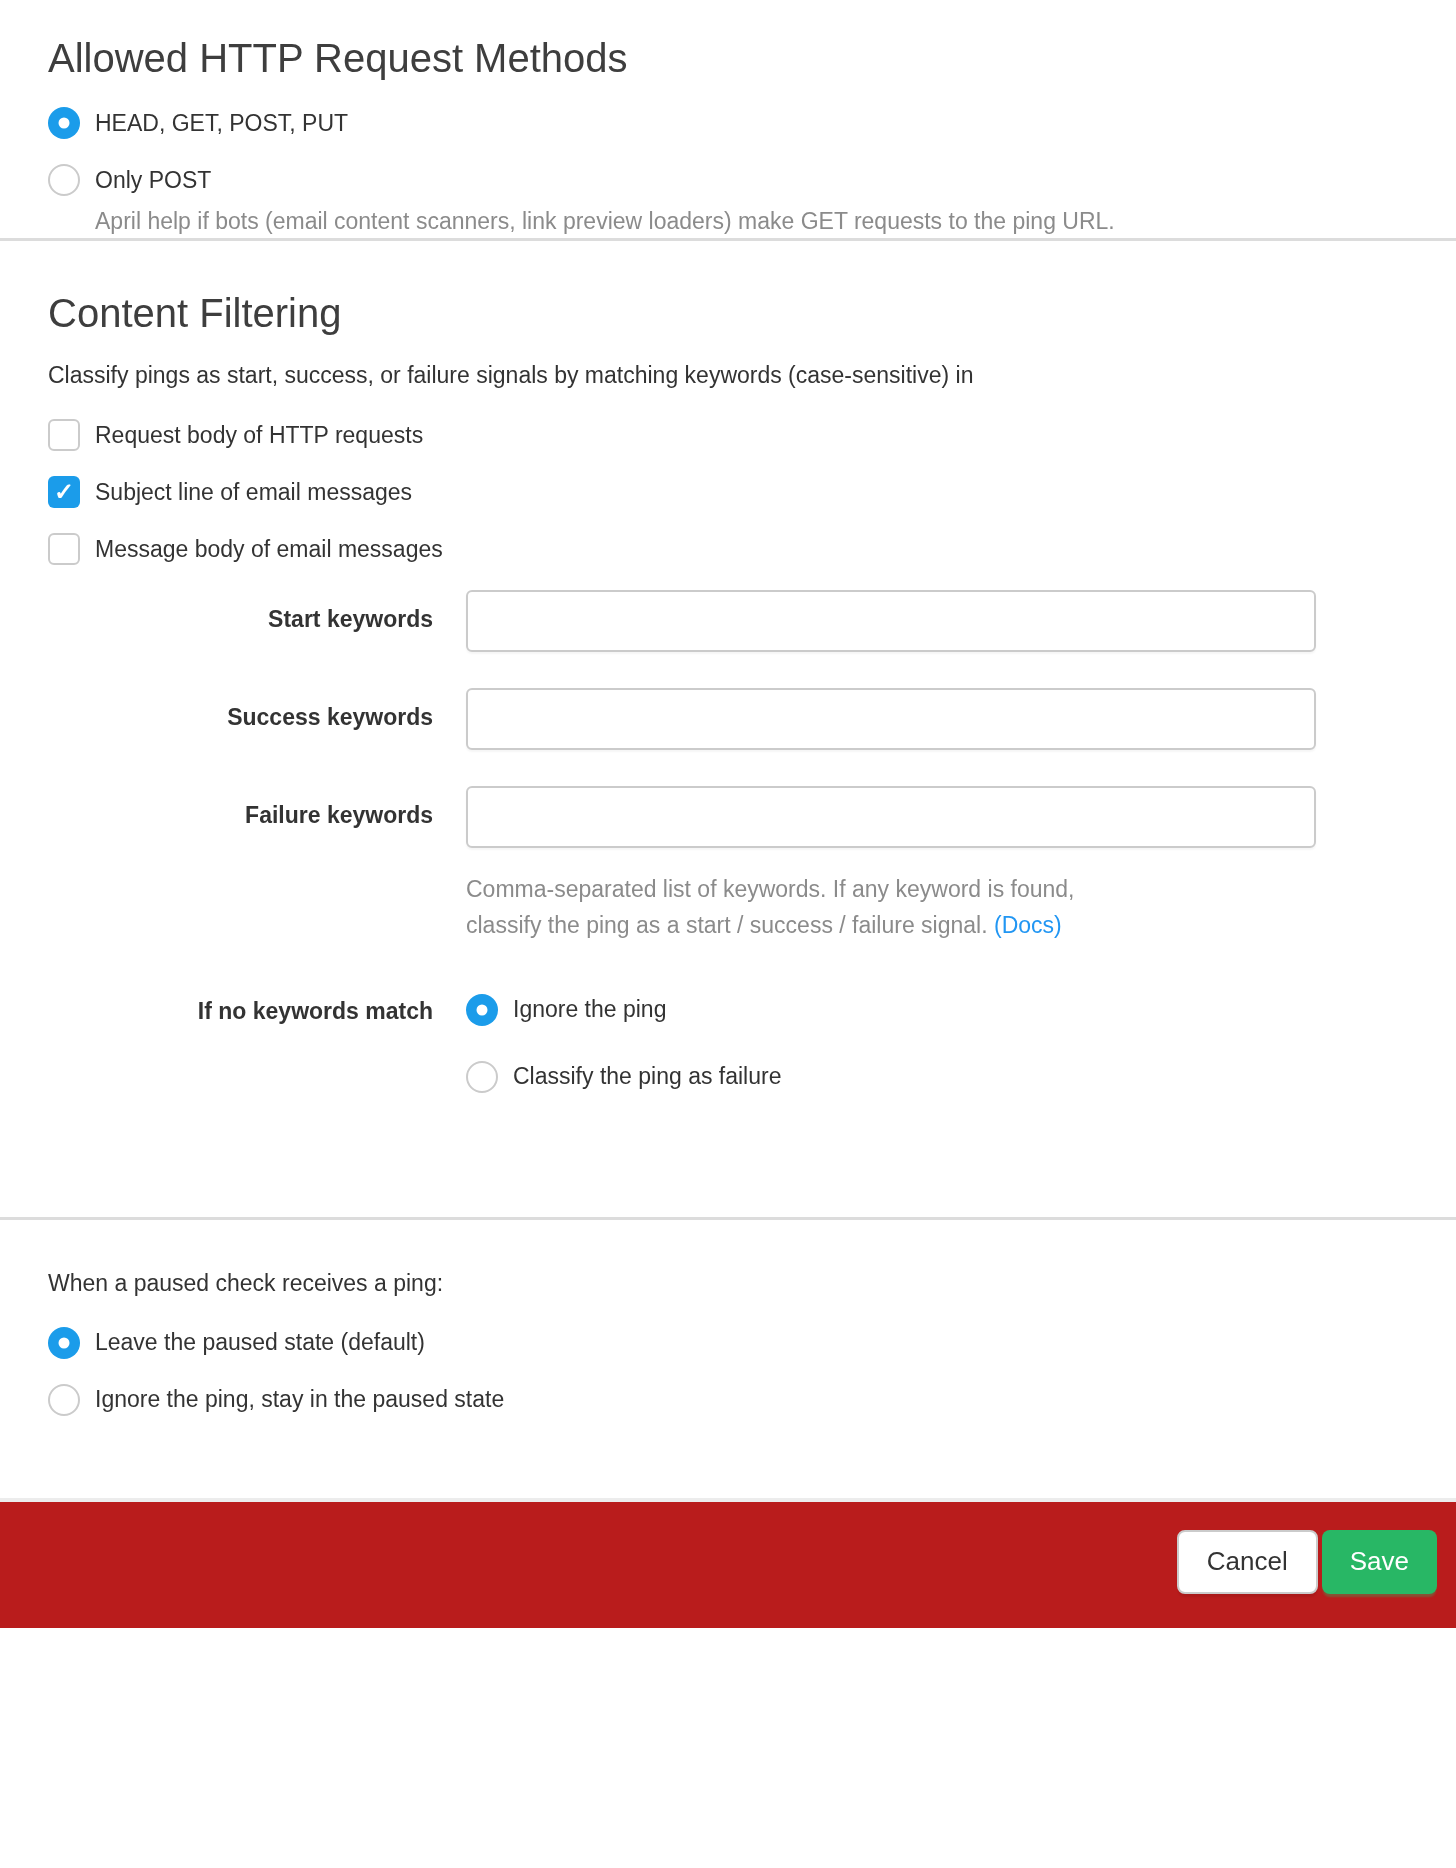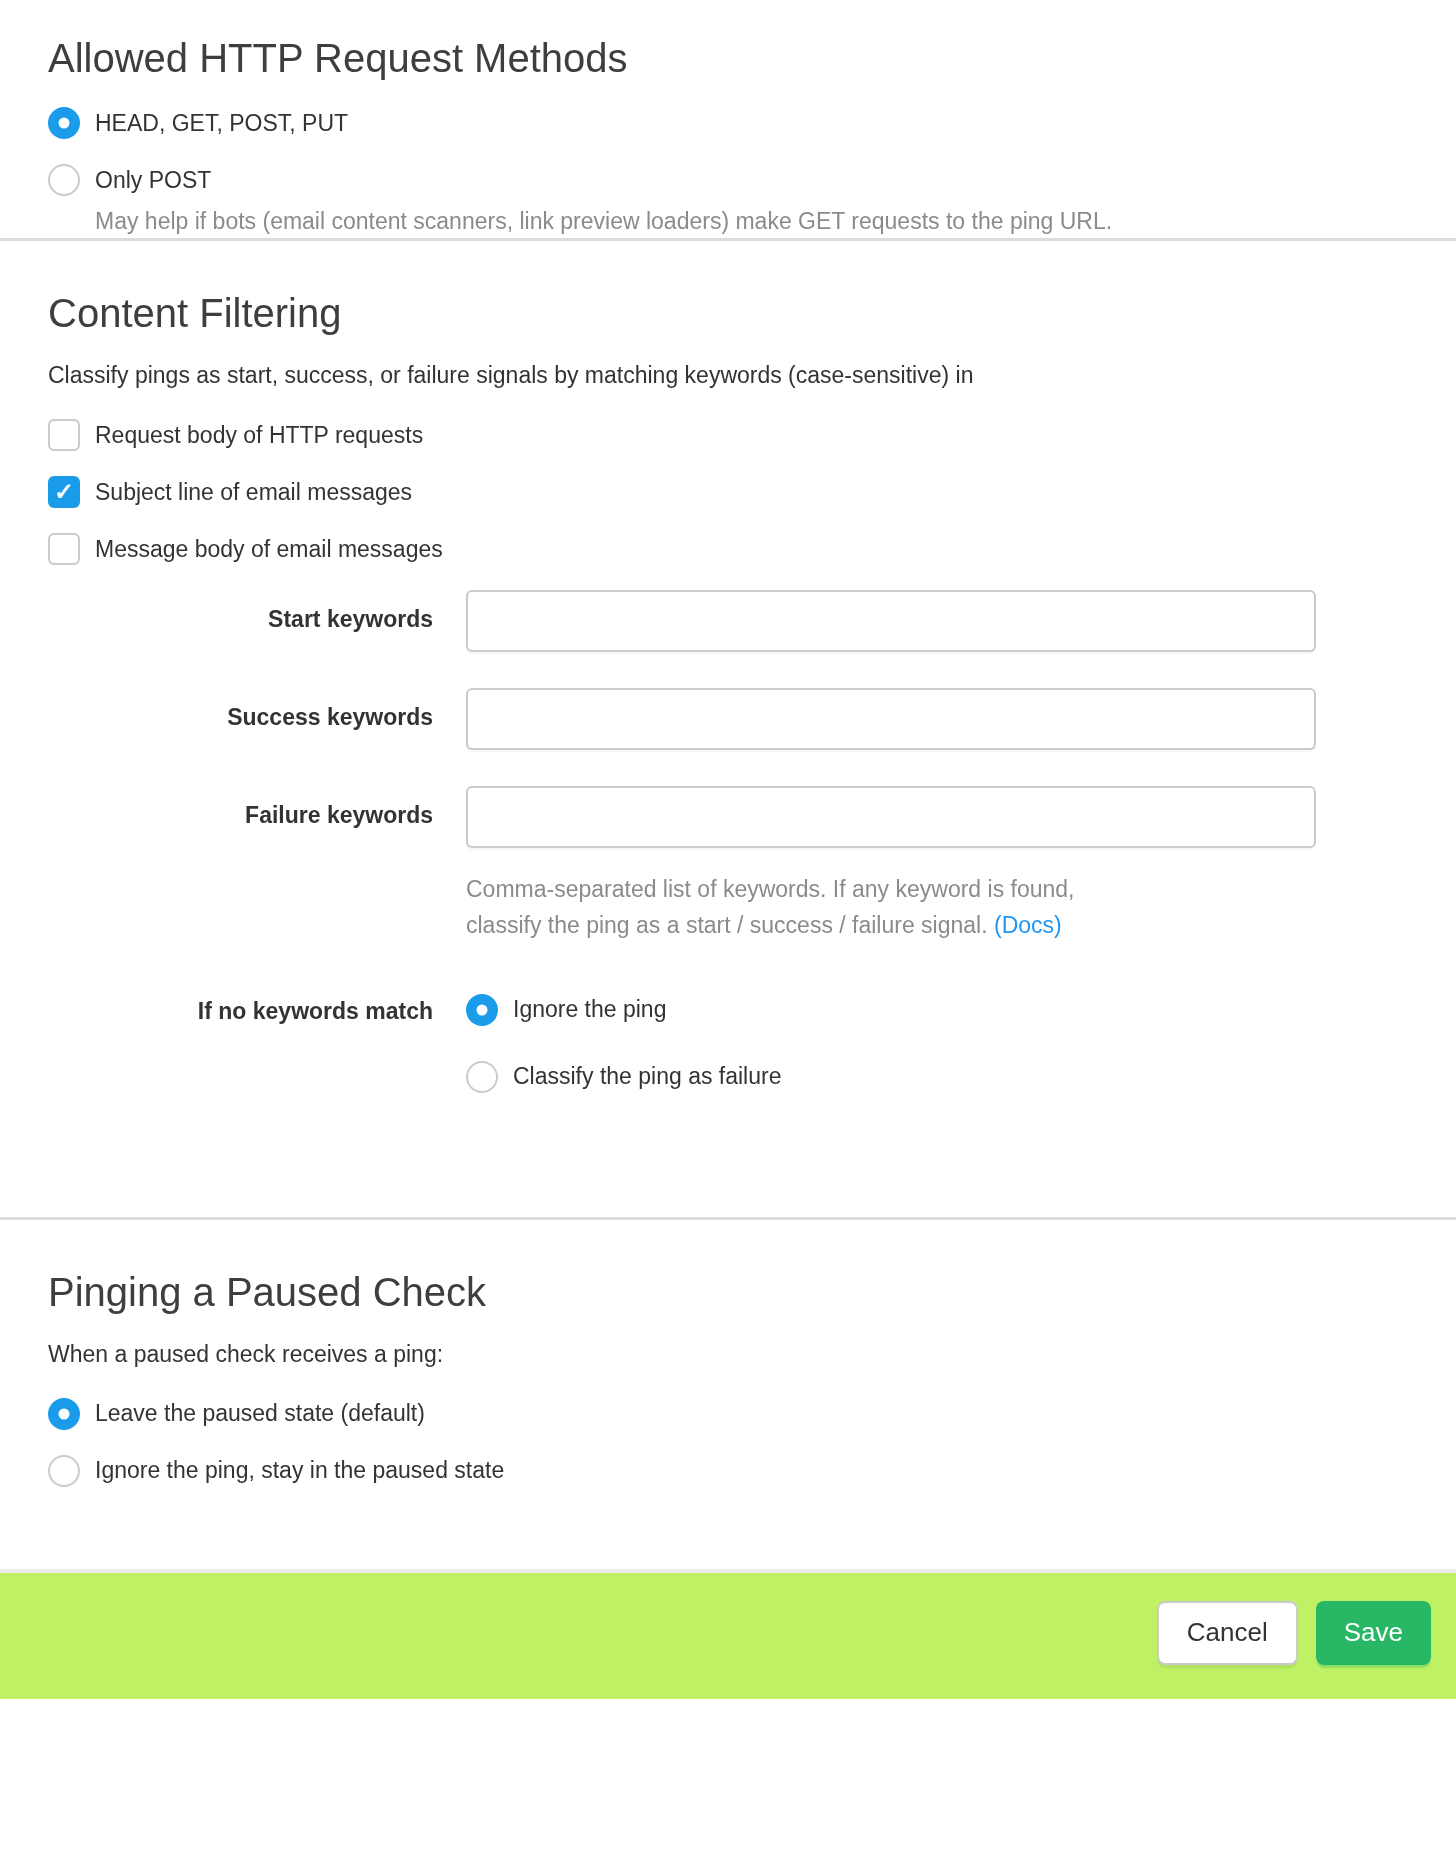--- a/index.html
+++ b/index.html
@@ -45,22 +45,22 @@
   .form-row.tight{margin-bottom:24px;}
   .help-row{margin-bottom:0;}
   .help-text{margin-left:33px;max-width:660px;font-size:23px;color:#8b8b8b;line-height:1.55;}
   .doc-link{color:var(--link_blue);text-decoration:none;cursor:pointer;}
   .nomatch-row{margin-top:50px;margin-bottom:0;}
   .nomatch-row .form-label{padding-top:4px;}
   .opt-stack{margin-left:33px;display:flex;flex-direction:column;gap:0;}
   .opt-stack .opt-row{margin-bottom:35px;}
   .opt-stack .opt-row:last-child{margin-bottom:0;}
 
-  .footer{height:126px;padding:28px 25px 0 0;display:flex;justify-content:flex-end;
-          align-items:flex-start;gap:18px;background:#bef264;}
+  .footer{height:126px;padding:28px 19px 0 0;display:flex;justify-content:flex-end;
+          align-items:flex-start;gap:4px;background:#b91c1c;}
   .btn{height:64px;border-radius:8px;font-size:26px;font-family:"Liberation Sans",sans-serif;
        cursor:pointer;padding:0 28px;}
   .btn-cancel{background:#fff;border:2px solid #cbcbcb;color:#333;
        box-shadow:0 4px 2px -1px rgba(0,0,0,0.08);}
   .btn-save{background:var(--accent_green);border:0;color:#fff;
        box-shadow:0 4px 2px -1px rgba(40,183,101,0.35);}
 </style>
 </head>
 <body>
 
@@ -71,21 +71,21 @@
 
     <div class="opt-row">
       <span class="radio on"></span>
       <span class="opt-label">HEAD, GET, POST, PUT</span>
     </div>
 
     <div class="opt-row" style="margin-bottom:9px;align-items:center;">
       <span class="radio"></span>
       <span class="opt-label">Only POST</span>
     </div>
-    <p class="note">May help if bots (email content scanners, link preview loaders) make GET requests to the ping URL.</p>
+    <p class="note">April help if bots (email content scanners, link preview loaders) make GET requests to the ping URL.</p>
   </section>
 
   <hr class="divider">
 
   <section class="section sec-filtering">
     <h1>Content Filtering</h1>
     <p class="desc">Classify pings as start, success, or failure signals by matching keywords (case-sensitive) in</p>
 
     <div class="opt-row">
       <span class="checkbox">✓</span>
@@ -135,21 +135,20 @@
             <span class="opt-label">Classify the ping as failure</span>
           </div>
         </div>
       </div>
     </div>
   </section>
 
   <hr class="divider">
 
   <section class="section sec-paused">
-    <h1>Pinging a Paused Check</h1>
     <p class="desc">When a paused check receives a ping:</p>
 
     <div class="opt-row">
       <span class="radio on"></span>
       <span class="opt-label">Leave the paused state (default)</span>
     </div>
     <div class="opt-row" style="margin-bottom:12px;">
       <span class="radio"></span>
       <span class="opt-label">Ignore the ping, stay in the paused state</span>
     </div>

